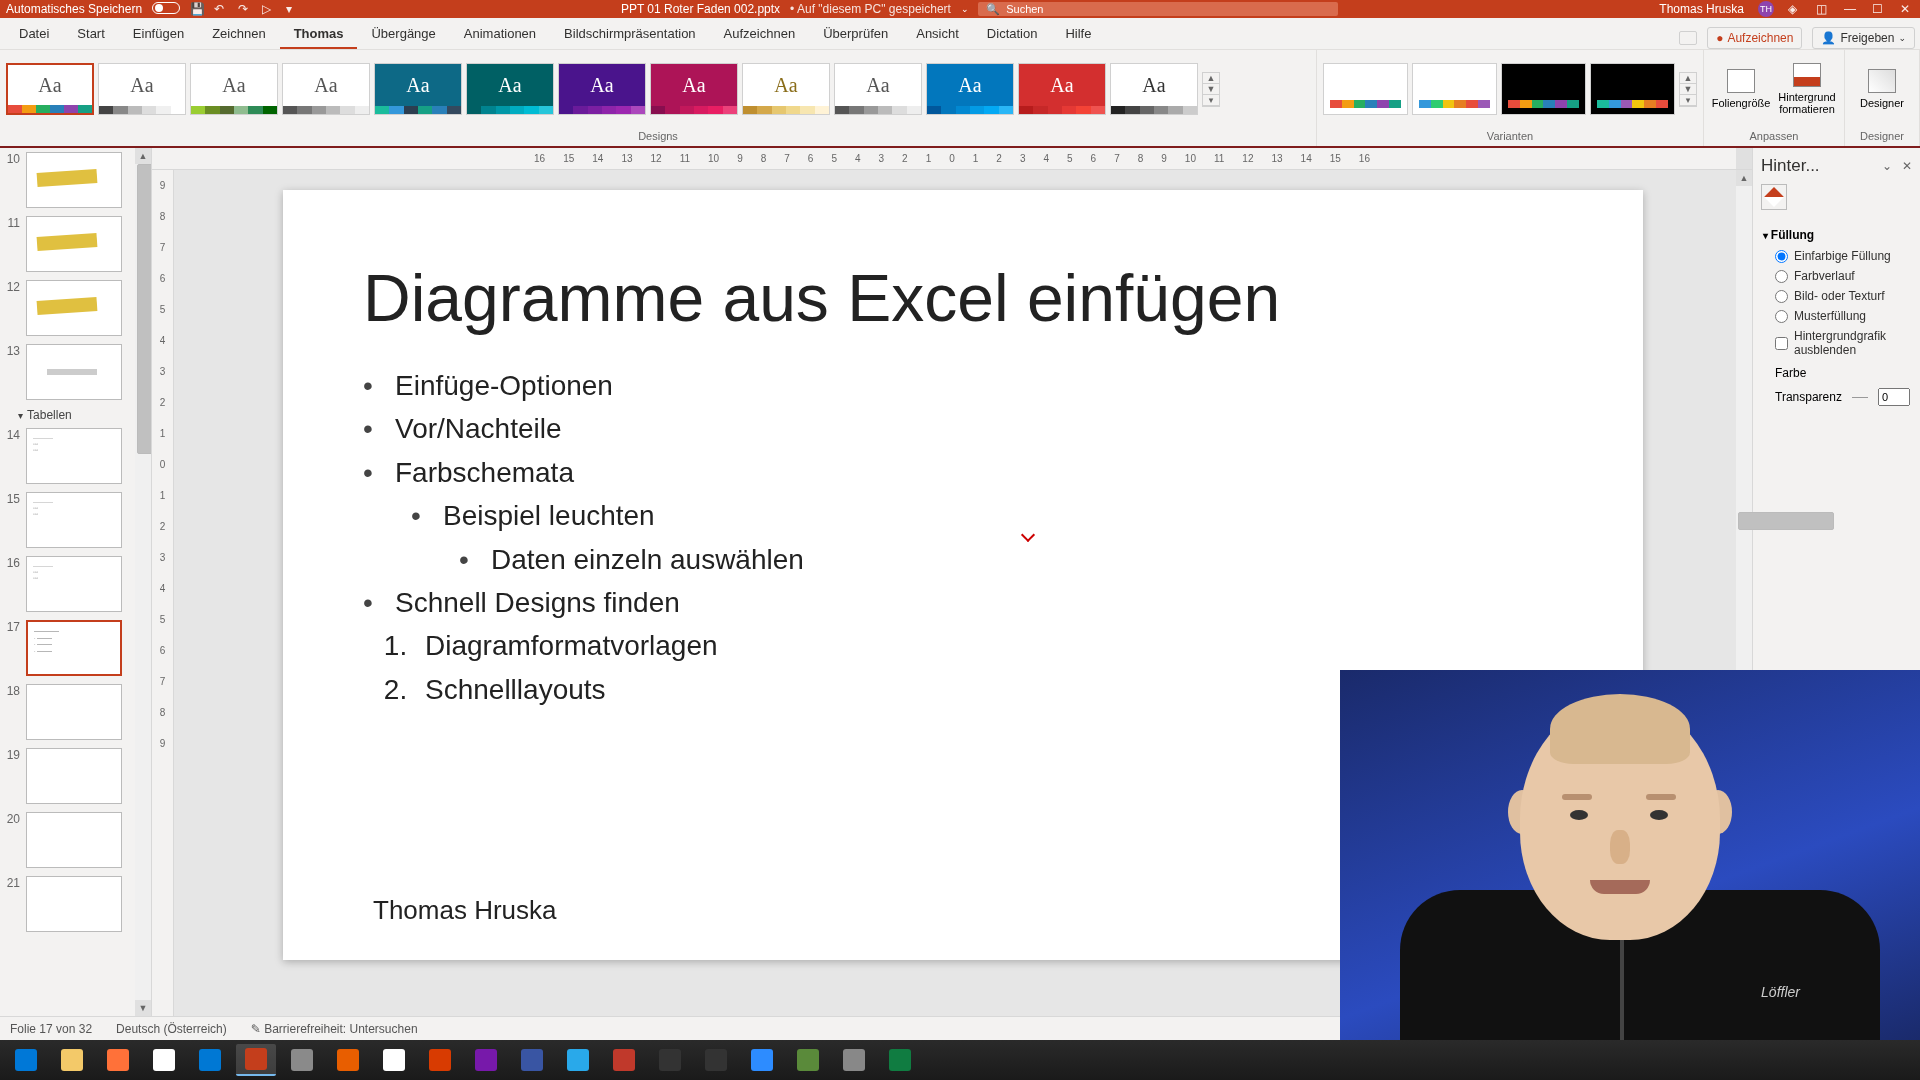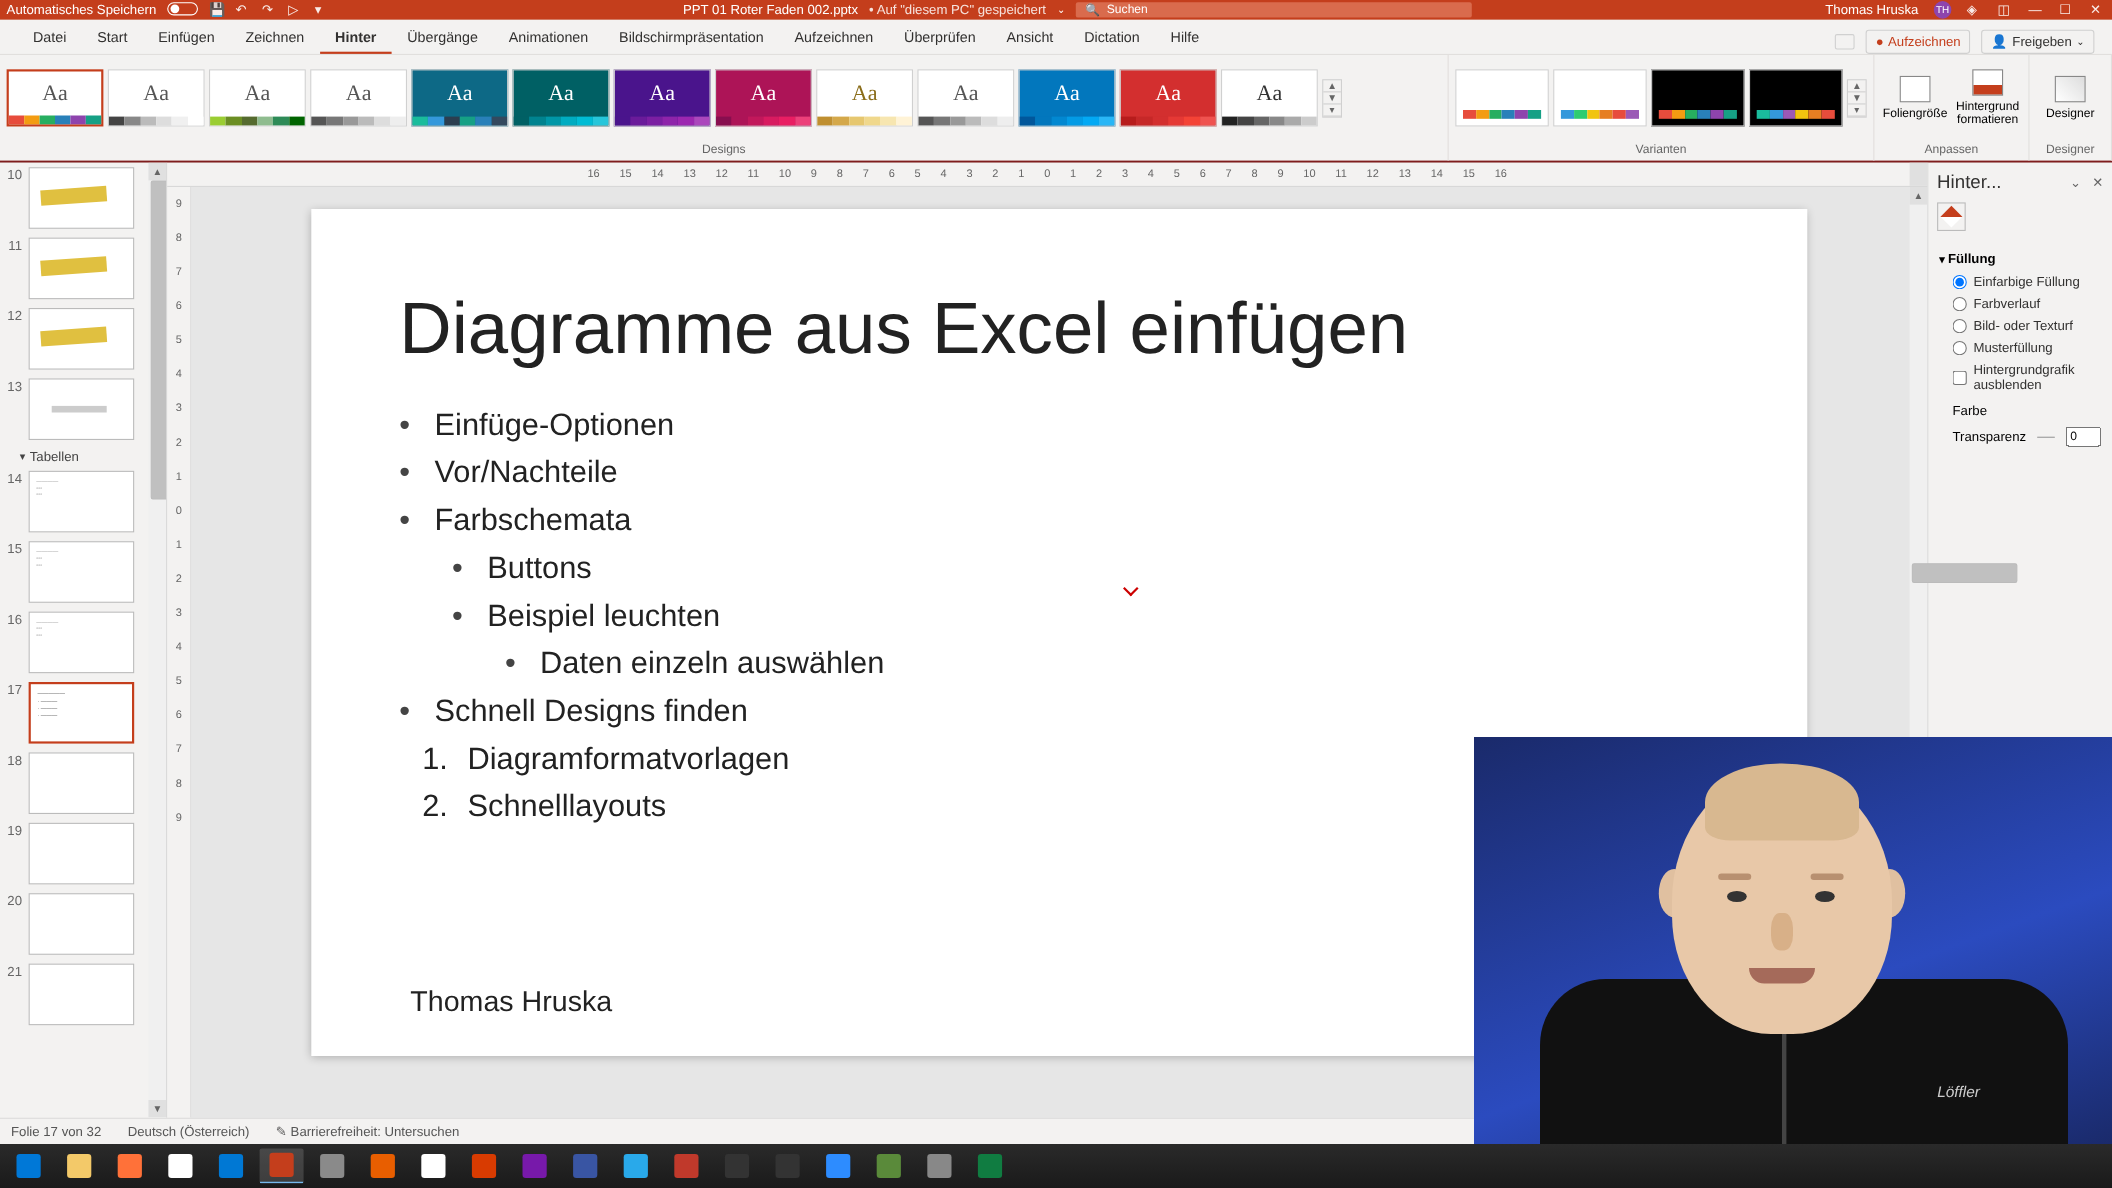--- a/index.html
+++ b/index.html
@@ -10,21 +10,21 @@
 .titlebar .left { display:flex; align-items:flex-start; gap:10px; }
 .titlebar .toggle { width:28px; height:12px; border:1px solid #fff; border-radius:6px; position:relative; }
 .titlebar .toggle::after { content:""; position:absolute; width:8px; height:8px; background:#fff; border-radius:50%; left:2px; top:1px; }
 .titlebar .ticon { width:14px; height:14px; display:inline-block; opacity:.9; }
 .titlebar .center { flex:1; text-align:center; display:flex; justify-content:center; align-items:center; gap:10px; }
 .titlebar .search { width:360px; height:14px; background:#d96b4d; border-radius:2px; display:flex; align-items:center; gap:6px; padding:0 8px; color:#fff; font-size:11px; }
 .titlebar .right { display:flex; align-items:center; gap:14px; }
 .titlebar .avatar { width:16px; height:16px; border-radius:50%; background:#8e44ad; display:flex; align-items:center; justify-content:center; font-size:9px; }
 
 
-.tabrow { height:32px; background:#f3f2f1; display:flex; align-items:flex-end; font-size:13px; color:#323130; padding:0 16px; justify-content:space-between; border-bottom:1px solid #e1dfdd; }
+.tabrow { height:32px; background:#f3f2f1; display:flex; align-items:flex-end; font-size:13px; color:#323130; padding:0 5px; justify-content:space-between; border-bottom:1px solid #e1dfdd; }
 .tabrow .tabs { display:flex; gap:0; }
 .tabrow .tab { padding:6px 14px 6px; cursor:pointer; }
 .tabrow .tab.active { border-bottom:2px solid #c43e1c; font-weight:600; }
 .tabrow .rightcmds { display:flex; gap:10px; align-items:center; font-size:12px; }
 .tabrow .rightcmds .btn { padding:3px 8px; border:1px solid #d0d0d0; border-radius:3px; display:flex; align-items:center; gap:4px; }
 .tabrow .rightcmds .btn.record { color:#c43e1c; }
 .tabrow .collapse { width:18px; height:14px; border:1px solid #d0d0d0; border-radius:2px; }
 
 
 .ribbon { height:98px; background:#f3f2f1; display:flex; border-bottom:2px solid #7f1d1d; }
@@ -158,21 +158,21 @@
     <span class="ticon">✕</span>
   </div>
 </div>
 
 <div class="tabrow">
   <div class="tabs" id="tabs">
       <div class="tab">Datei</div>
       <div class="tab">Start</div>
       <div class="tab">Einfügen</div>
       <div class="tab">Zeichnen</div>
-      <div class="tab active">Hinter</div>
+      <div class="tab active">Thomas</div>
       <div class="tab">Übergänge</div>
       <div class="tab">Animationen</div>
       <div class="tab">Bildschirmpräsentation</div>
       <div class="tab">Aufzeichnen</div>
       <div class="tab">Überprüfen</div>
       <div class="tab">Ansicht</div>
       <div class="tab">Dictation</div>
       <div class="tab">Hilfe</div>
     </div>
   <div class="rightcmds">
@@ -556,21 +556,20 @@
         </div>
       <div class="canvas">
         <div class="slide">
           <h1>Diagramme aus Excel einfügen</h1>
           <ul id="l1a">
               <li>Einfüge-Optionen</li>
               <li>Vor/Nachteile</li>
               <li>Farbschemata</li>
             </ul>
           <ul class="l2" id="l2a">
-              <li>Buttons</li>
               <li>Beispiel leuchten</li>
             </ul>
           <ul class="l3" id="l3">
               <li>Daten einzeln auswählen</li>
             </ul>
           <ul id="l1b">
               <li>Schnell Designs finden</li>
             </ul>
           <ol id="ol">
               <li>Diagramformatvorlagen</li>

